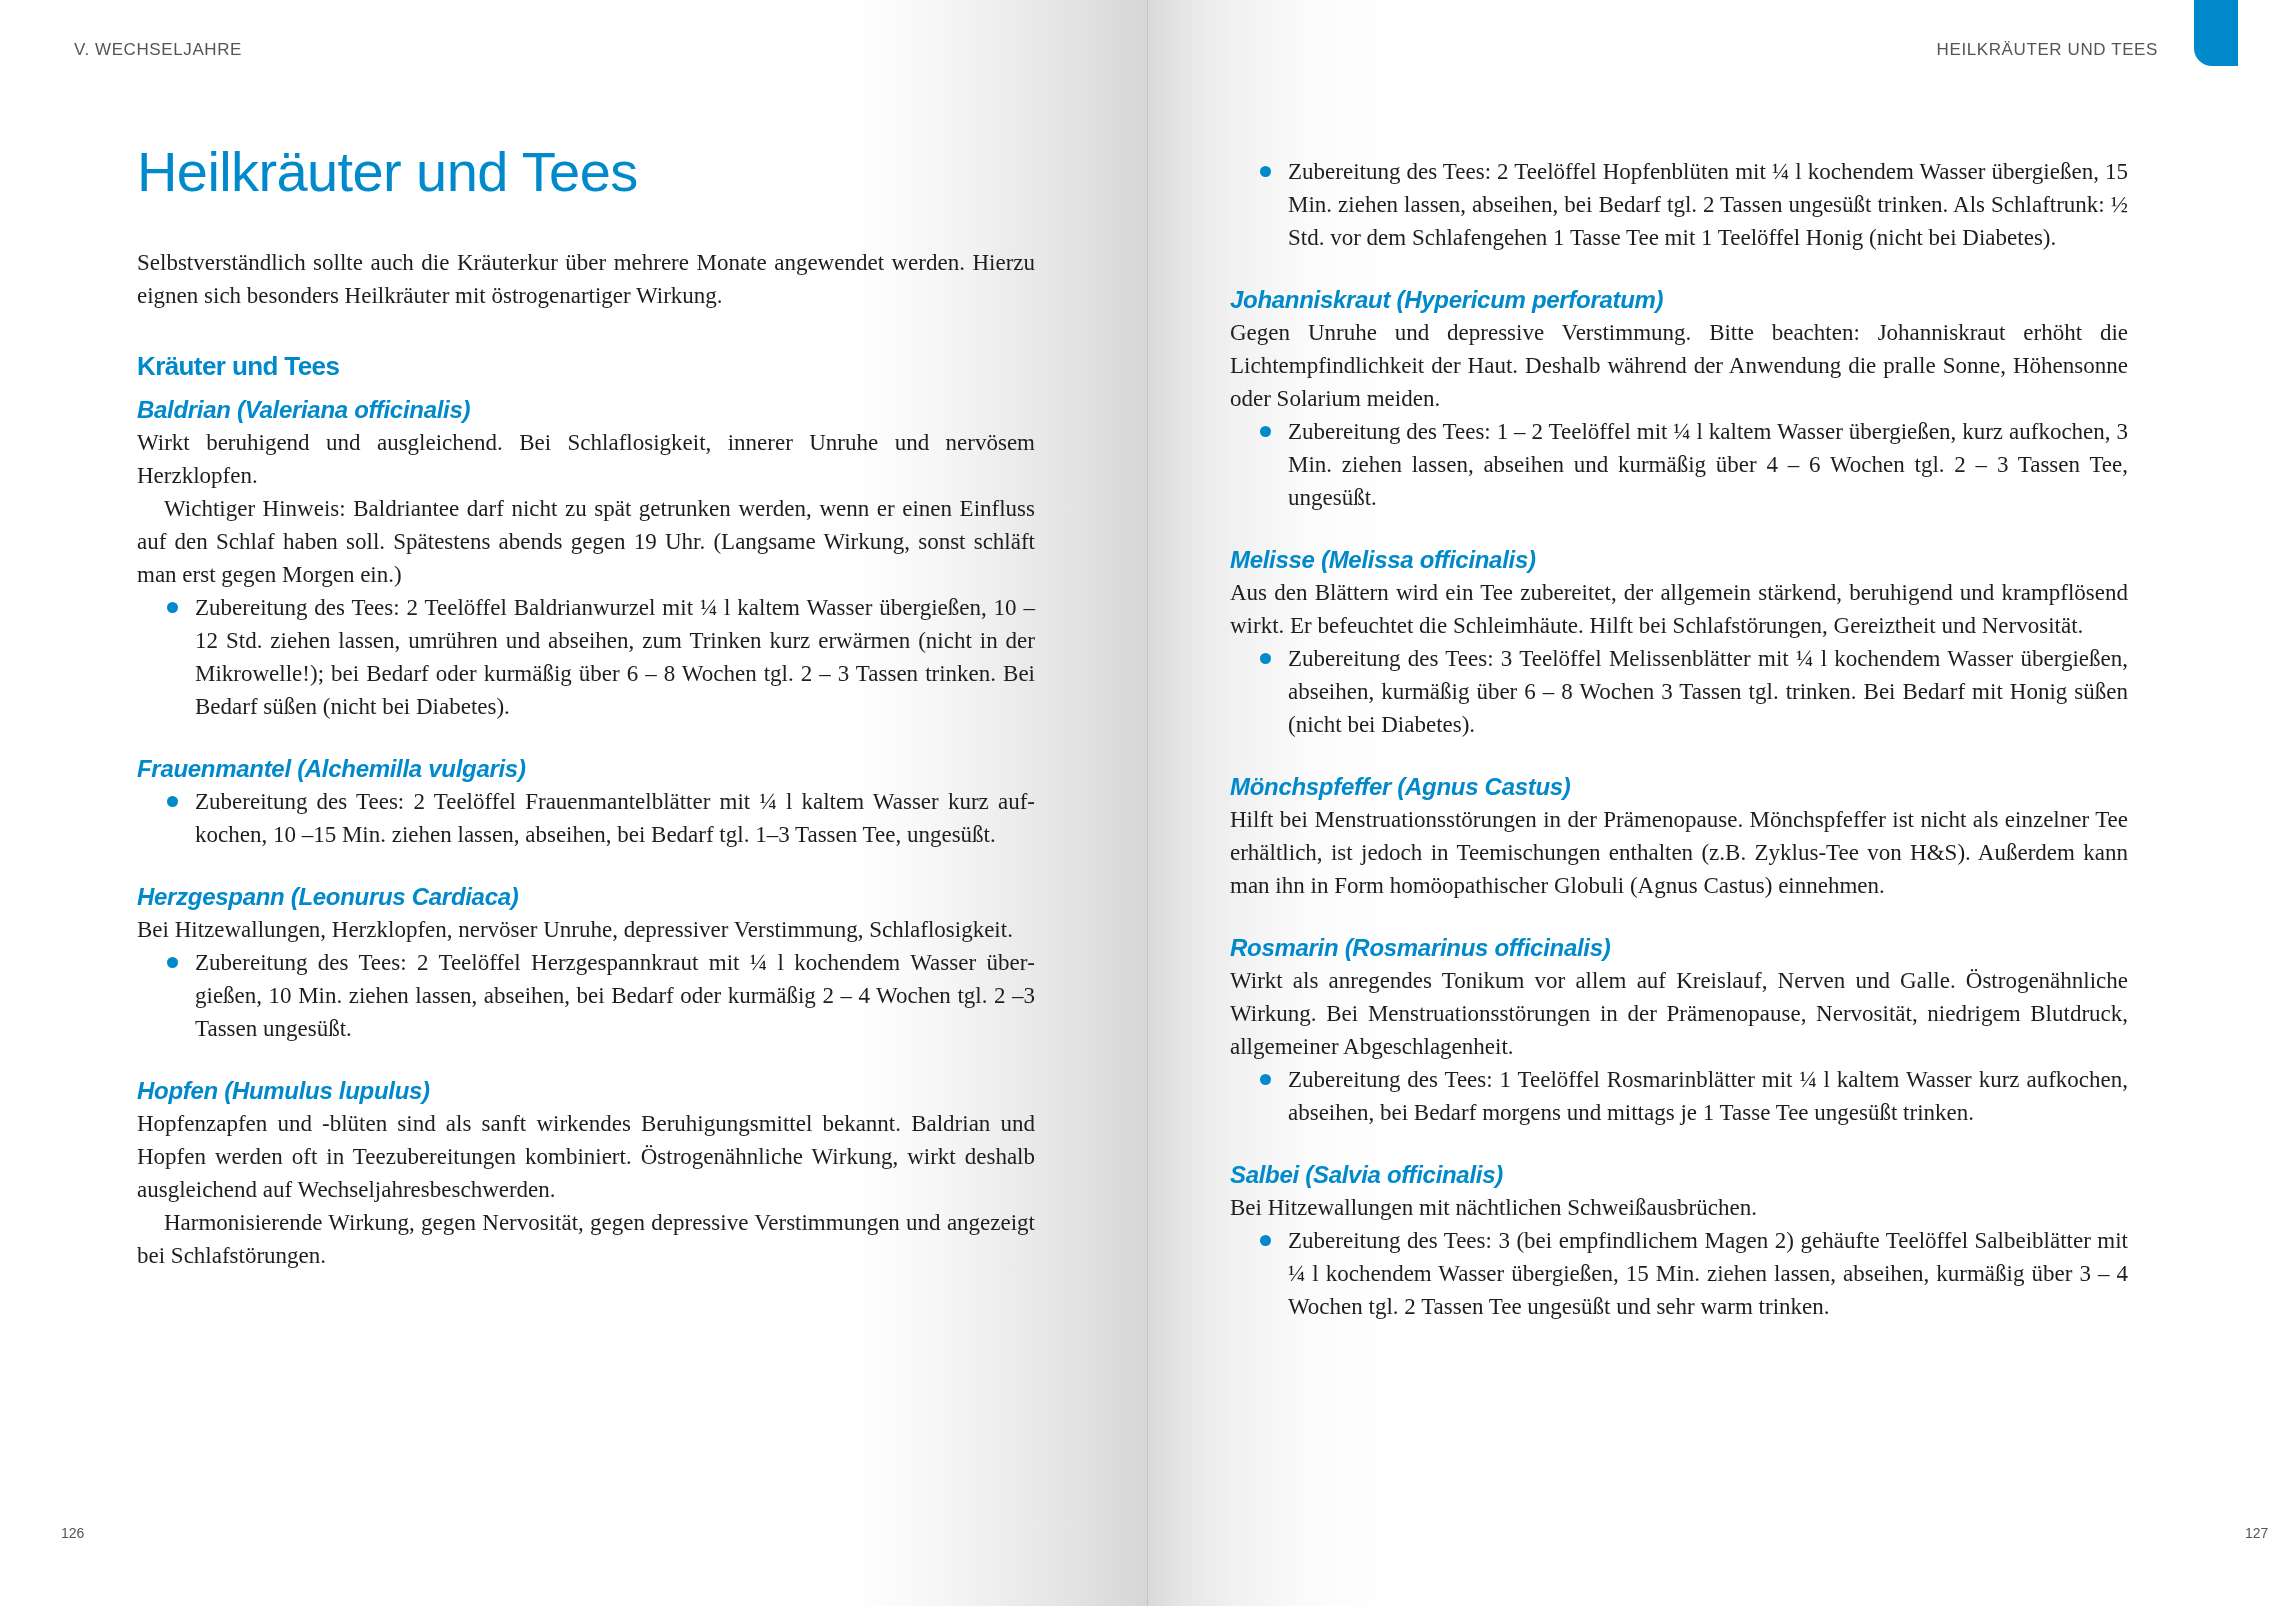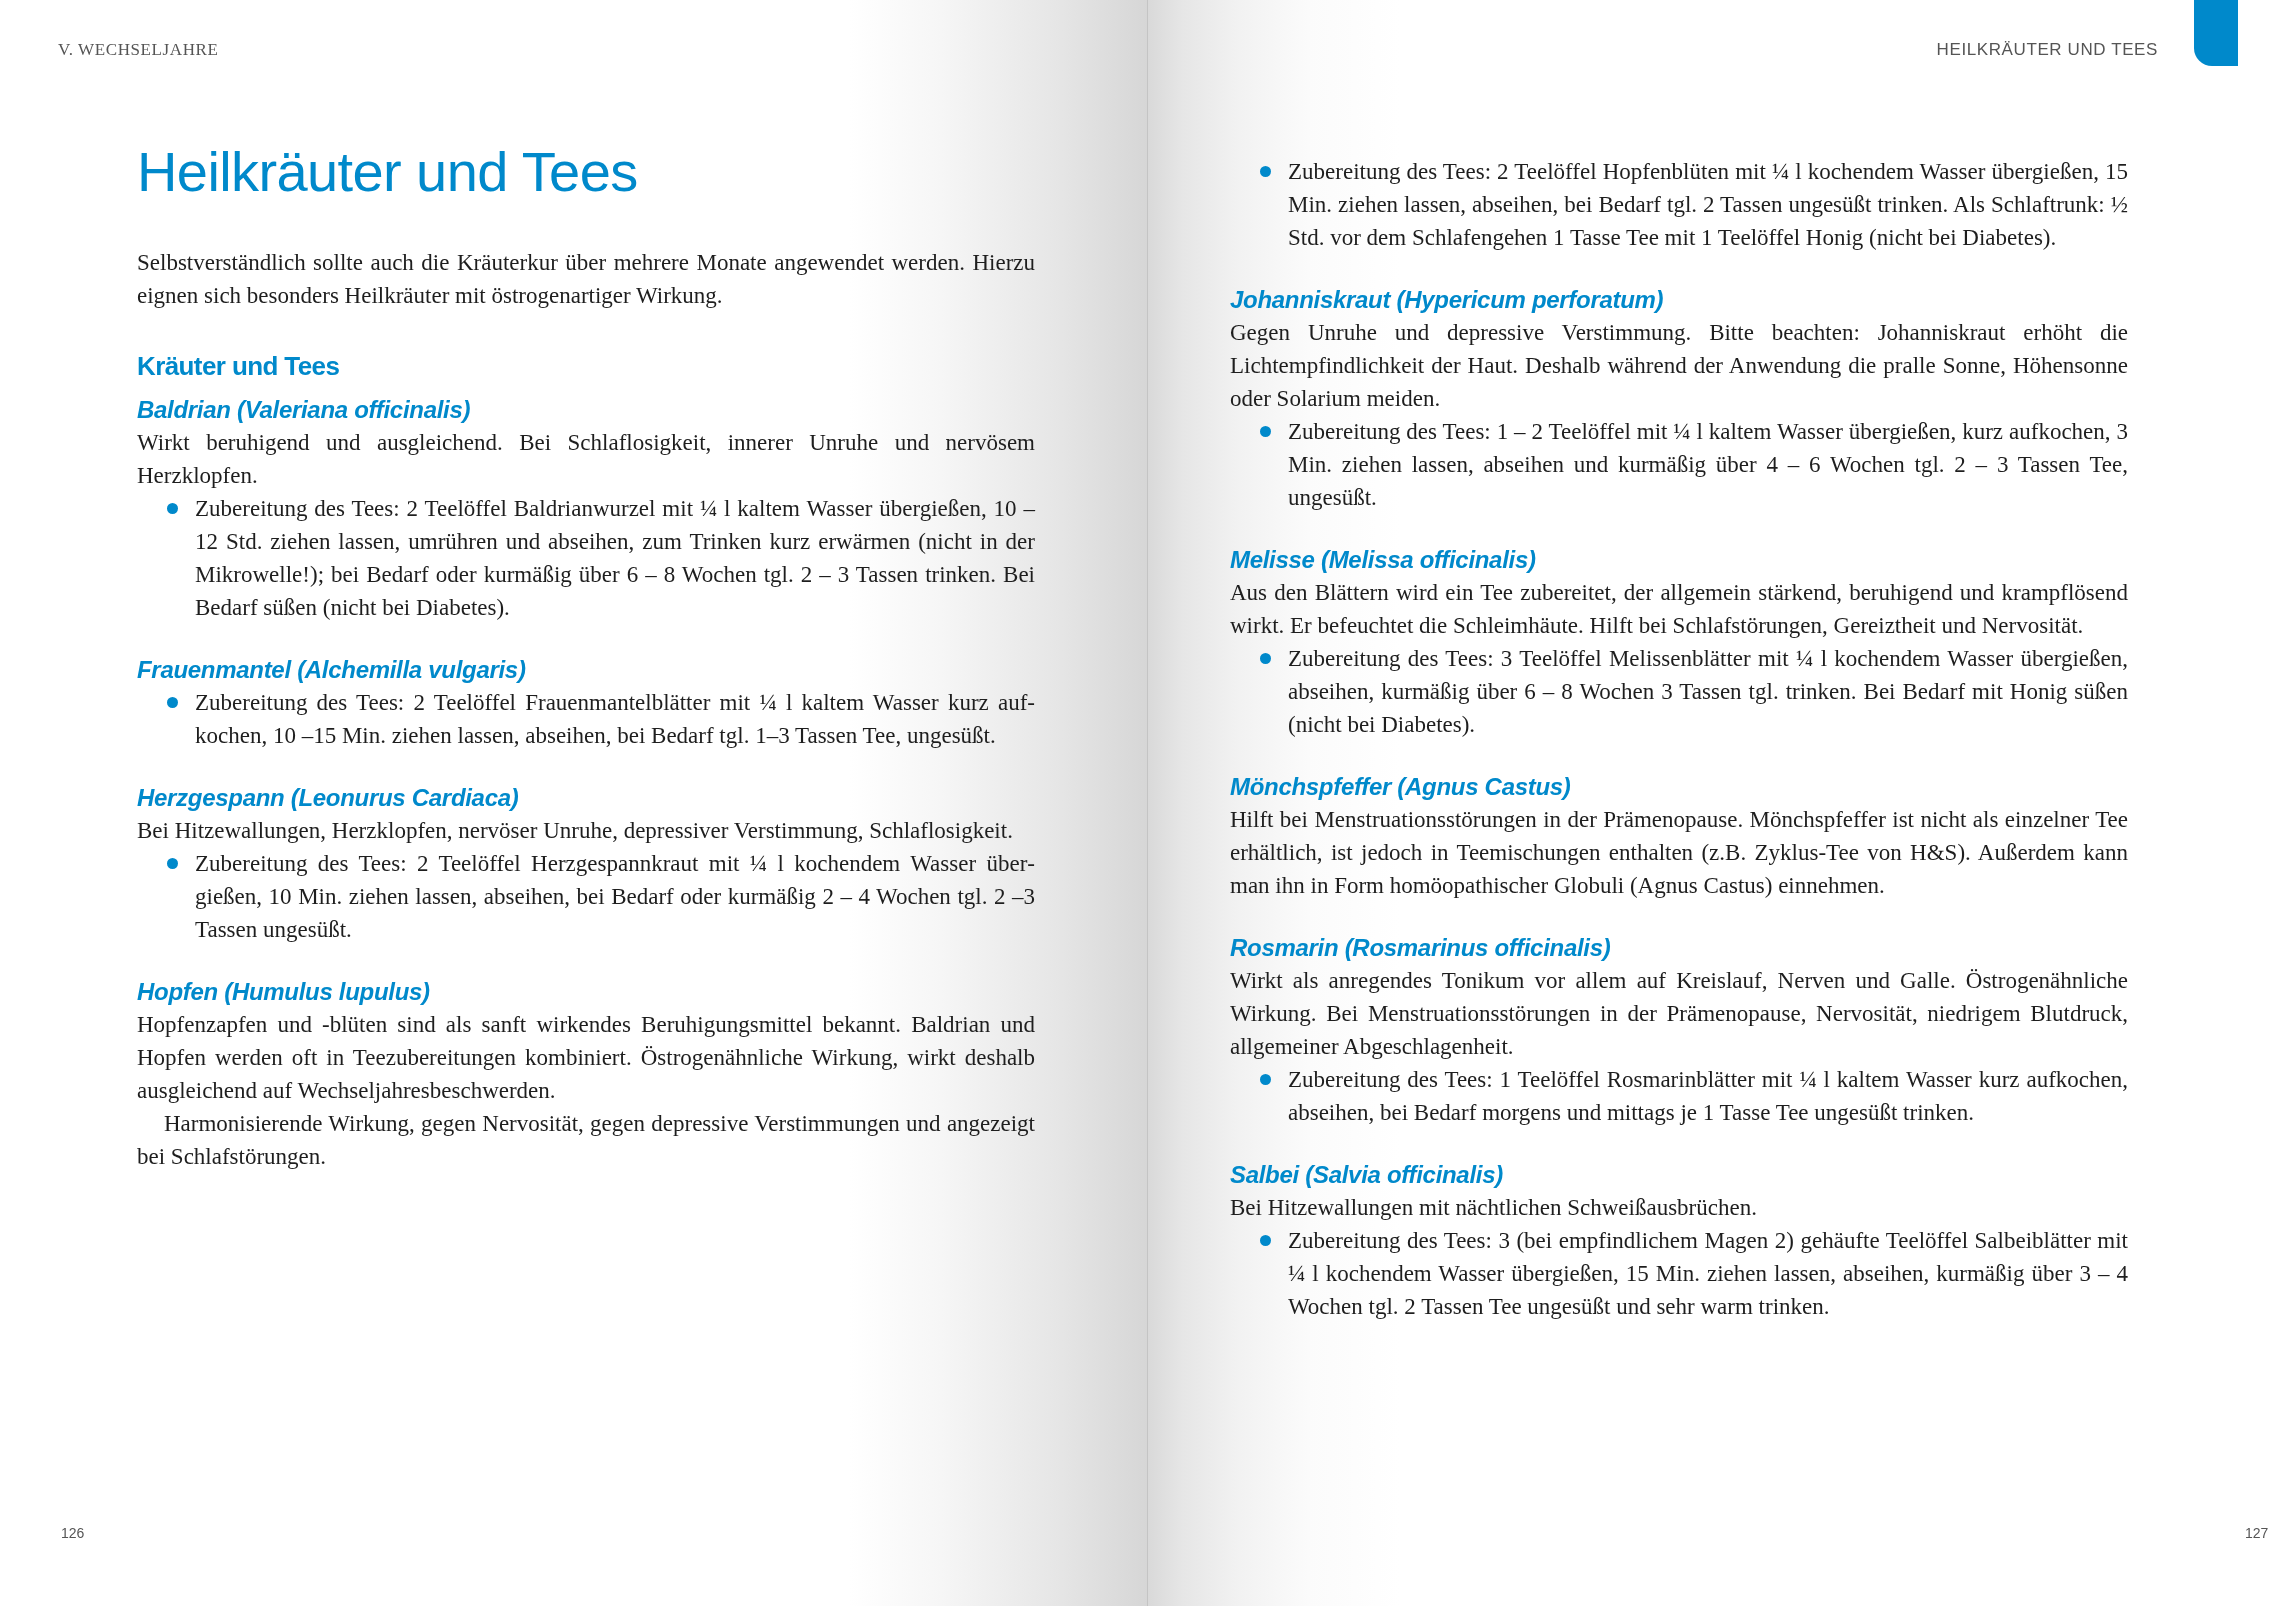--- a/index.html
+++ b/index.html
@@ -19,21 +19,21 @@
     background: linear-gradient(to right, #d9d9d9 0%, #e6e6e6 3%, #f2f2f2 8%, #fbfbfb 14%, #ffffff 22%, #ffffff 100%);
   }
   .gutter-line {
     position: absolute; left: 1147px; top: 0; width: 1.2px; height: 1607px; background: #c4c4c4;
   }
   .running-head {
     position: absolute; top: 40px;
     font-family: "Liberation Sans", "DejaVu Sans", sans-serif;
     font-size: 17px; letter-spacing: 0.6px; color: #555555; text-transform: uppercase;
   }
-  .rh-left { left: 58px; font-family: Liberation Serif, serif; }
+  .rh-left { left: 74px; }
   .rh-right { right: 137px; text-align: right; }
   .tab-marker {
     position: absolute; top: 0; left: 2194px; width: 44px; height: 66px;
     background: #0089cb; border-bottom-left-radius: 18px;
   }
   .folio {
     position: absolute; top: 1525px;
     font-family: "Liberation Sans", "DejaVu Sans", sans-serif;
     font-size: 14px; color: #555555;
   }
@@ -79,20 +79,21 @@
   <div class="running-head rh-left">V. WECHSELJAHRE</div>
 
   <div class="column col-left">
     <h1 class="page-title">Heilkräuter und Tees</h1>
     <p class="intro">Selbstverständlich sollte auch die Kräuterkur über mehrere Monate angewendet werden. Hierzu eignen sich besonders Heilkräuter mit östrogenartiger Wirkung.</p>
     <h2 class="section-heading">Kräuter und Tees</h2>
 
     <section class="herb">
       <h3 class="herb-heading">Baldrian (Valeriana officinalis)</h3>
       <p class="para">Wirkt beruhigend und ausgleichend. Bei Schlaflosigkeit, innerer Unruhe und nervösem Herzklopfen.</p>
+      <p class="para indent">Wichtiger Hinweis: Baldriantee darf nicht zu spät getrunken werden, wenn er einen Ein­fluss auf den Schlaf haben soll. Spätestens abends gegen 19 Uhr. (Langsame Wirkung, sonst schläft man erst gegen Morgen ein.)</p>
       <ul class="bullet-list">
         <li class="bullet-item">
           <span class="bullet-dot"></span>
           <span>Zubereitung des Tees: 2 Teelöffel Baldrianwurzel mit ¼ l kaltem Wasser übergießen, 10 –12 Std. ziehen lassen, umrühren und abseihen, zum Trinken kurz erwärmen (nicht in der Mikrowelle!); bei Bedarf oder kurmäßig über 6 – 8 Wochen tgl. 2 – 3 Tas­sen trinken. Bei Bedarf süßen (nicht bei Diabetes).</span>
         </li>
       </ul>
     </section>
 
     <section class="herb">
       <h3 class="herb-heading">Frauenmantel (Alchemilla vulgaris)</h3>

